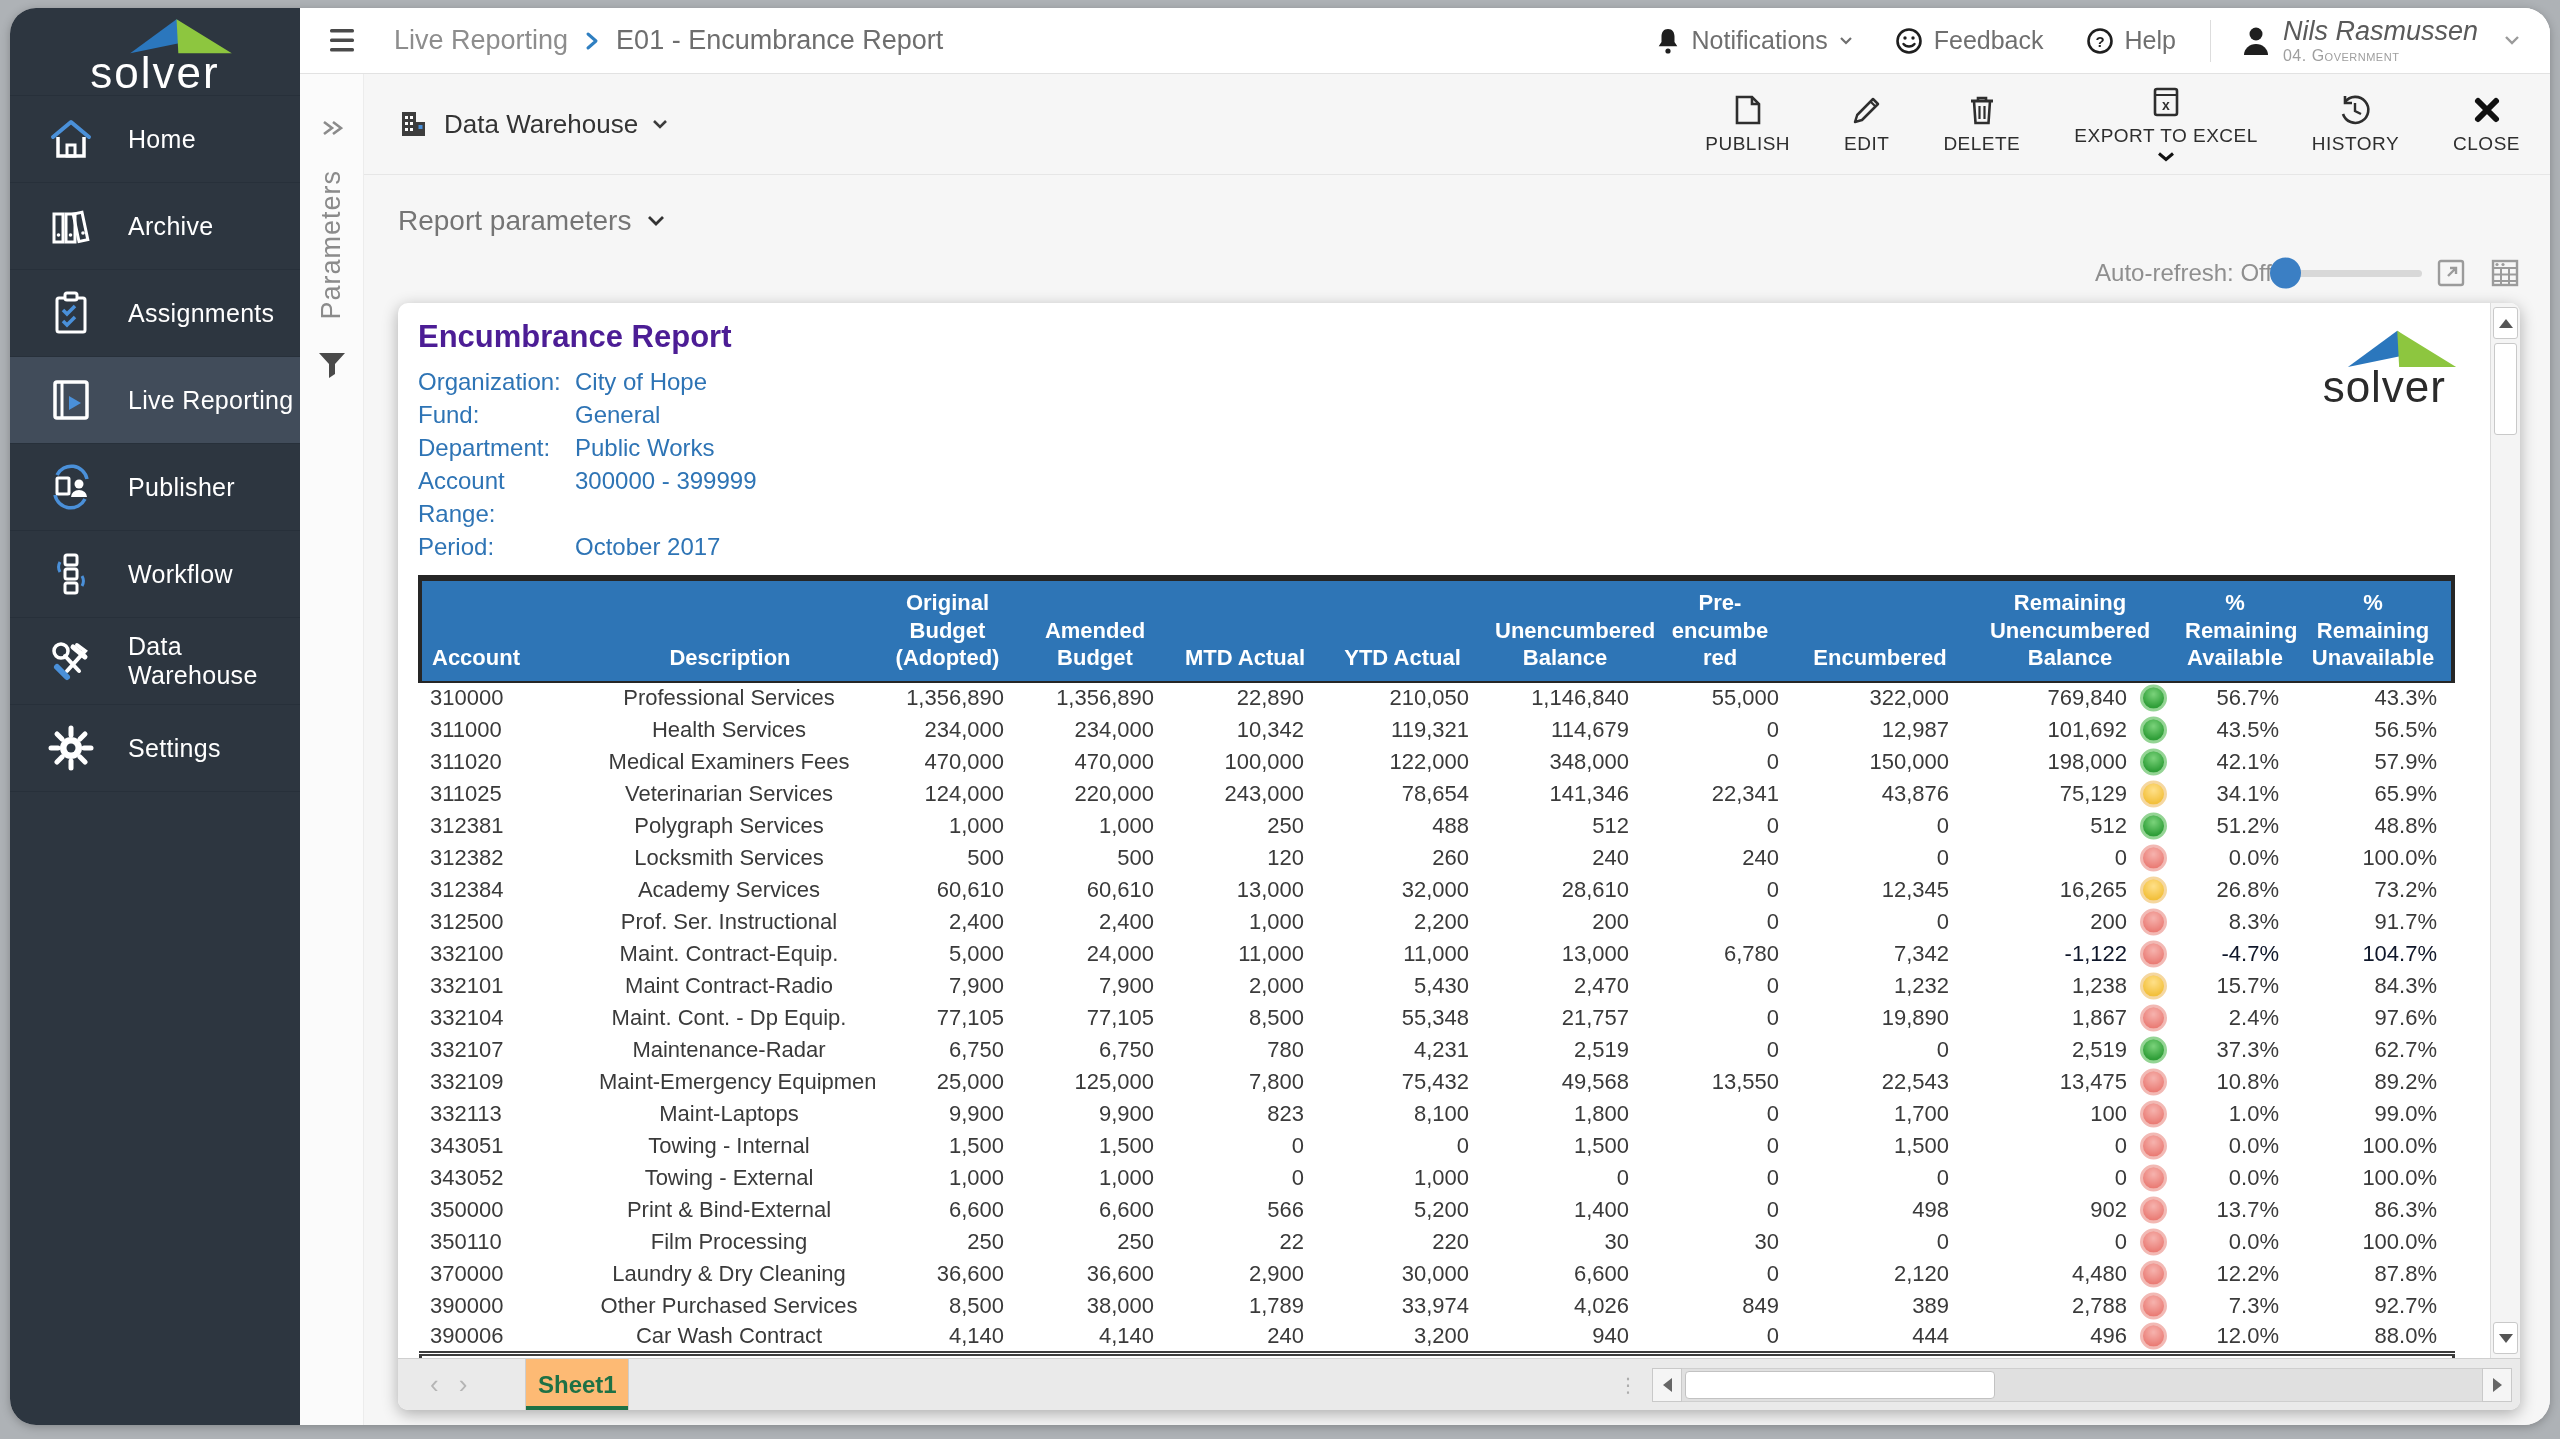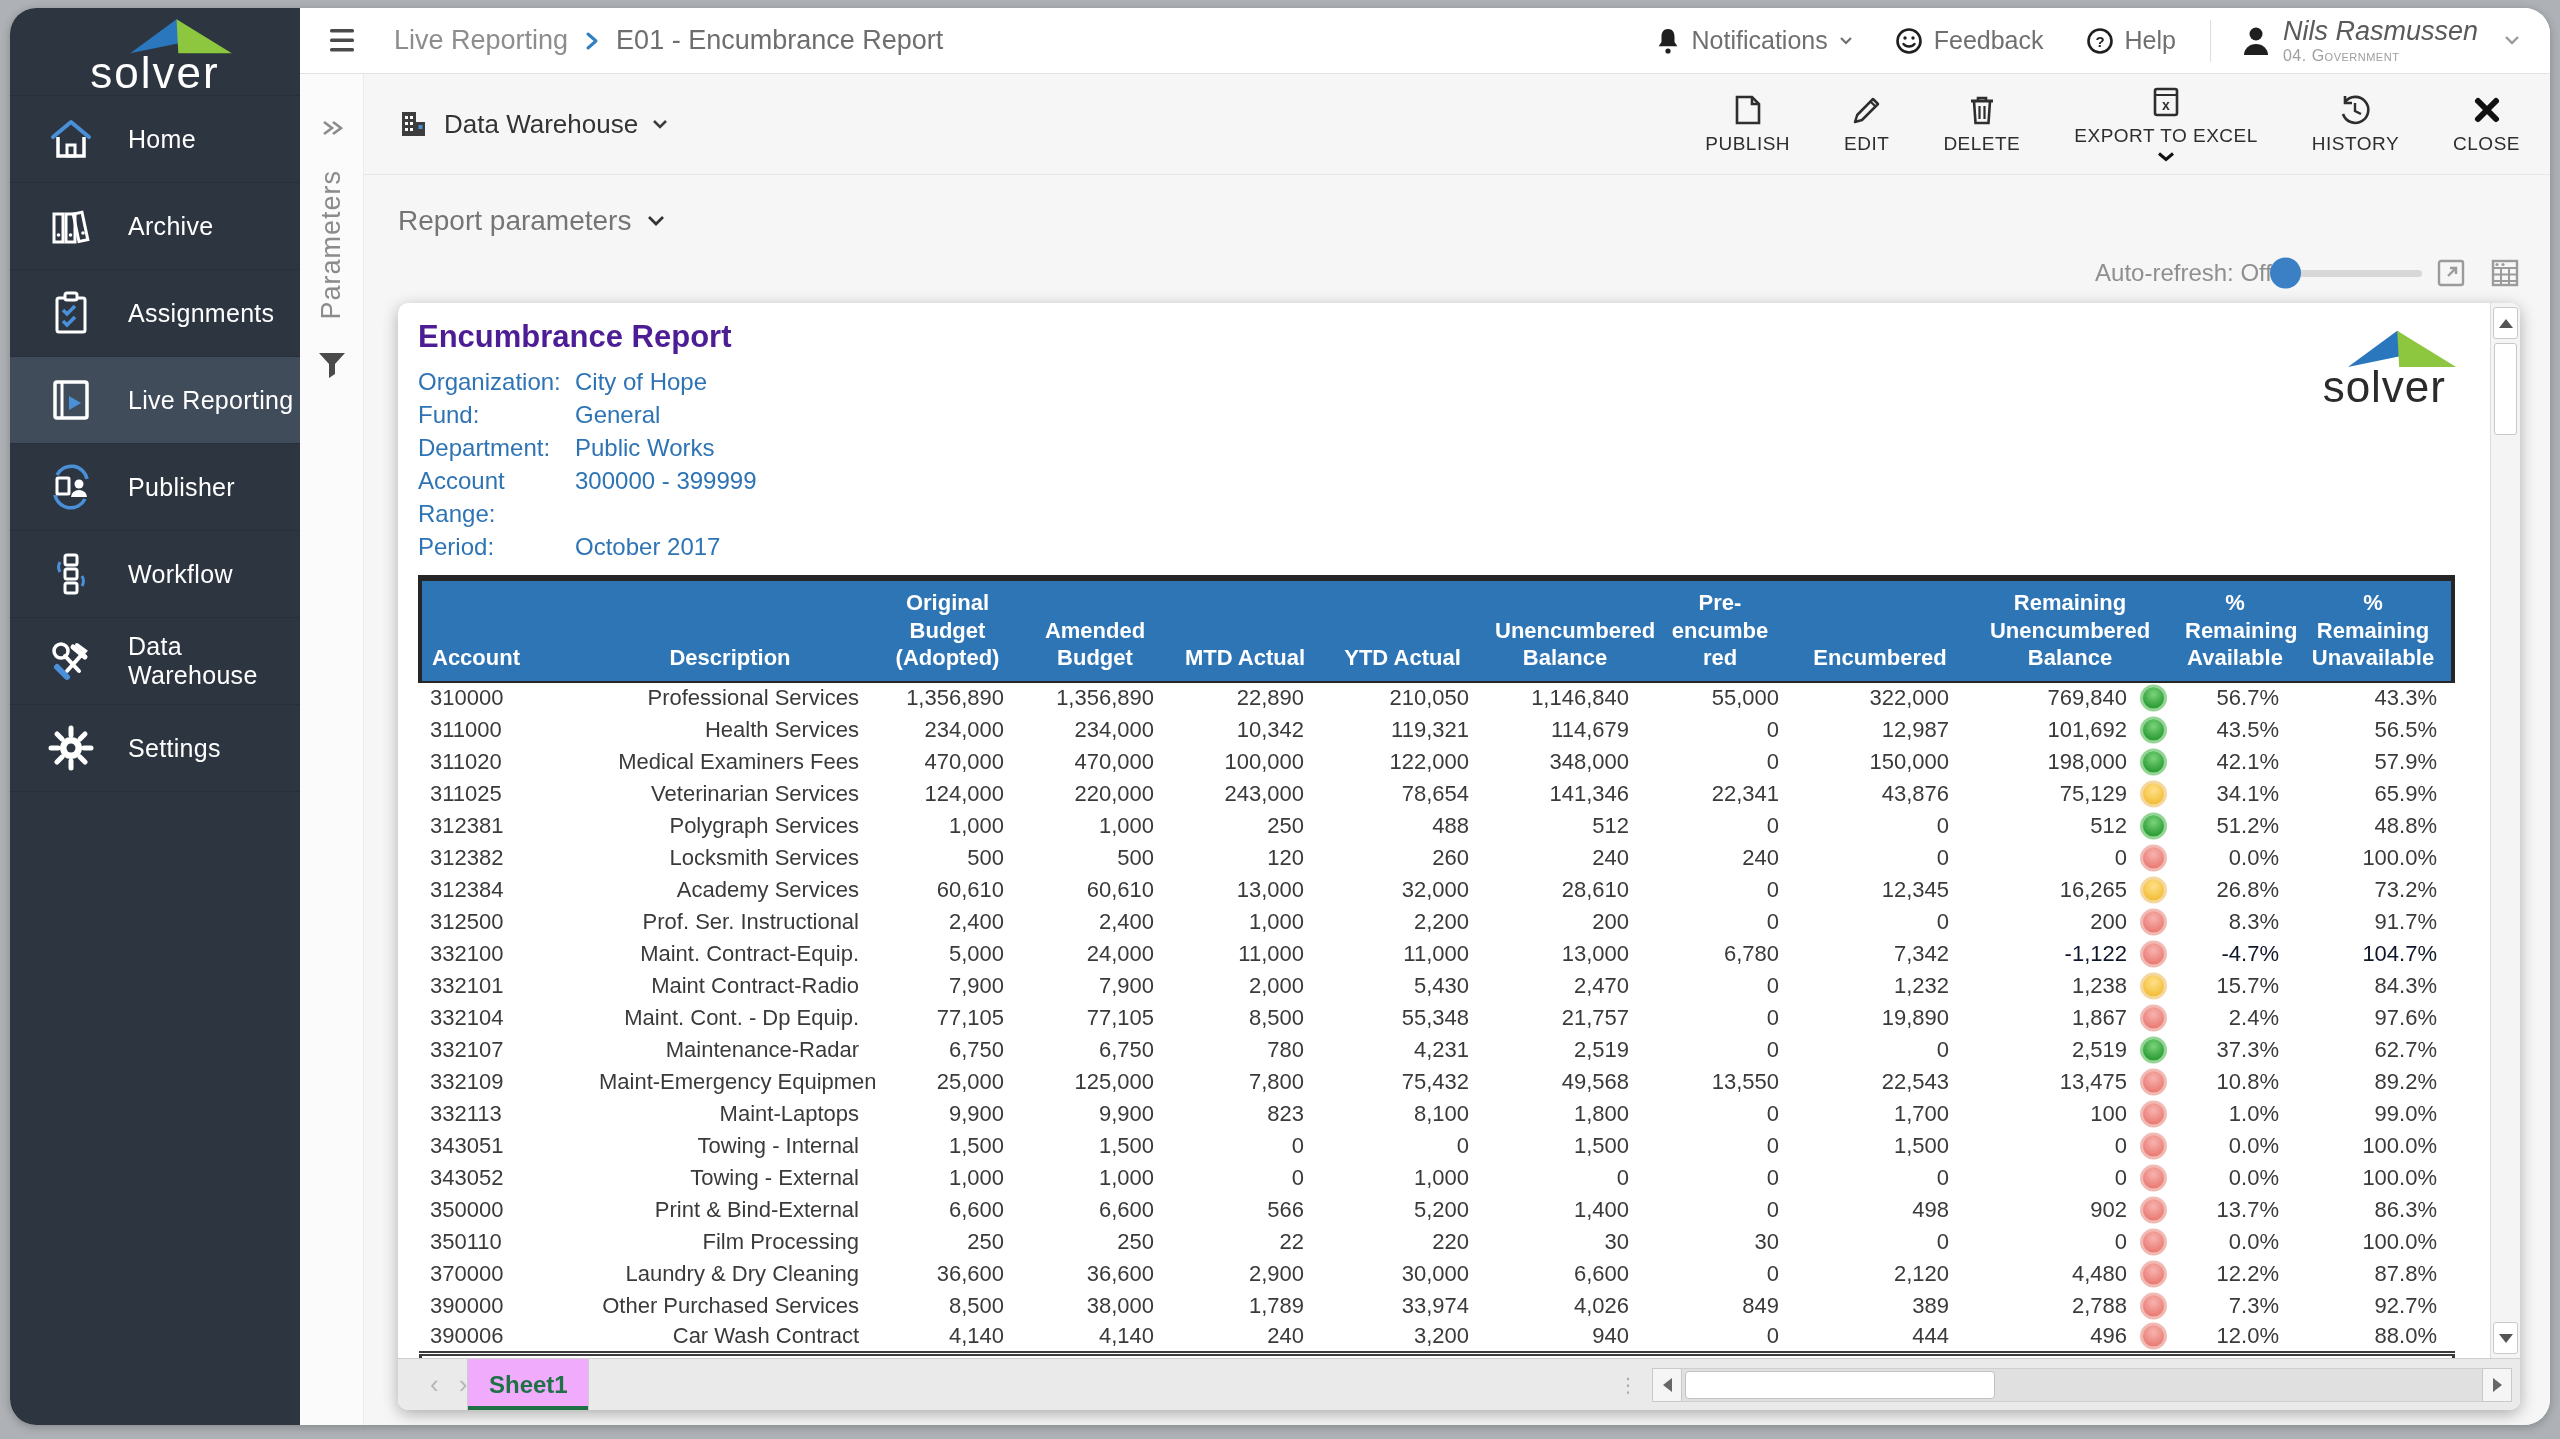--- a/index.html
+++ b/index.html
@@ -87,21 +87,21 @@
   table.report-table { border-collapse:collapse; table-layout:fixed; width:2033px; margin-top:12px; }
   .report-table th { background:#2E75B6; color:#fff; font-size:22px; font-weight:bold;
                      vertical-align:bottom; text-align:center; white-space:pre-line;
                      padding:8px 10px 9px; line-height:1.25;
                      border-top:6px solid #262626; border-bottom:2px solid #262626; }
   .report-table th:first-child { text-align:left; padding-left:10px; border-left:4px solid #262626; }
   .report-table th:last-child { border-right:4px solid #262626; }
   .report-table td { font-size:22px; color:#3a3a3a; height:32px; padding:0 16px 0 0;
                      text-align:right; white-space:nowrap; overflow:hidden; }
   td.c-account { text-align:left; padding-left:10px; }
-  td.c-desc { text-align:right; padding-left:14px; }
+  td.c-desc { text-align:center; padding-left:14px; }
   td.c-rem { position:relative; padding-right:48px; }
   .light { position:absolute; right:8px; top:50%; transform:translateY(-50%);
            width:27px; height:27px; border-radius:50%; }
   .light.green  { background:radial-gradient(circle at 50% 32%, #7bd37b 0%, #2f9e38 72%); border:3px solid #94d494; }
   .light.yellow { background:radial-gradient(circle at 50% 32%, #ffe089 0%, #f2bf3a 75%); border:3px solid #f5d7a0; }
   .light.red    { background:radial-gradient(circle at 50% 32%, #f6b3ae 0%, #e97a73 78%); border:3px solid #f2b9b4; }
   td.neg, td.neg .val { color:#0f172a; }
   .total-row td { height:42px; font-size:23px; border-top:5px double #3c3c3c; border-bottom:3px solid #3c3c3c; }
   .total-row td:first-child { border-left:3px solid #3c3c3c; }
   .total-row td:last-child { border-right:3px solid #3c3c3c; }
@@ -117,21 +117,21 @@
   .tri-up { width:0; height:0; border-left:7px solid transparent; border-right:7px solid transparent; border-bottom:9px solid #555; }
   .tri-down { width:0; height:0; border-left:7px solid transparent; border-right:7px solid transparent; border-top:9px solid #555; }
   .tri-left { width:0; height:0; border-top:7px solid transparent; border-bottom:7px solid transparent; border-right:9px solid #666; }
   .tri-right { width:0; height:0; border-top:7px solid transparent; border-bottom:7px solid transparent; border-left:9px solid #666; }
 
   
   .sheet-bar { height:52px; flex:none; background:#eaeaea; border-top:1px solid #cfcfcf;
                display:flex; align-items:center; position:relative; }
   .sheet-nav { display:flex; gap:20px; margin-left:32px; color:#b5b5b5; font-size:26px; }
   .sheet-nav span { cursor:pointer; }
-  .sheet-tab { width:122px; height:100%; background:#f0abfc;
+  .sheet-tab { margin-left:58px; width:104px; height:100%; background:#fdba74;
                border-left:1px solid #cdcdcd; border-right:1px solid #cdcdcd;
                display:flex; align-items:center; justify-content:center;
                font-size:24px; font-weight:bold; color:#1e7145; position:relative; cursor:pointer; }
   .sheet-tab::after { content:""; position:absolute; left:0; right:0; bottom:0; height:4px; background:#1e7145; }
   .drag-dots { position:absolute; right:884px; color:#adadad; font-size:20px; letter-spacing:-2px; }
   .hscroll { position:absolute; right:8px; display:flex; align-items:center; width:860px; height:34px; }
   .hs-btn { width:30px; height:34px; flex:none; background:#f5f5f5; border:1px solid #c9c9c9;
             display:flex; align-items:center; justify-content:center; cursor:pointer; }
   .hs-track { flex:1; height:34px; background:#e0e0e0; border-top:1px solid #cfcfcf; border-bottom:1px solid #cfcfcf; position:relative; }
   .hs-thumb { position:absolute; left:3px; top:2px; bottom:2px; width:310px; background:#fff;

